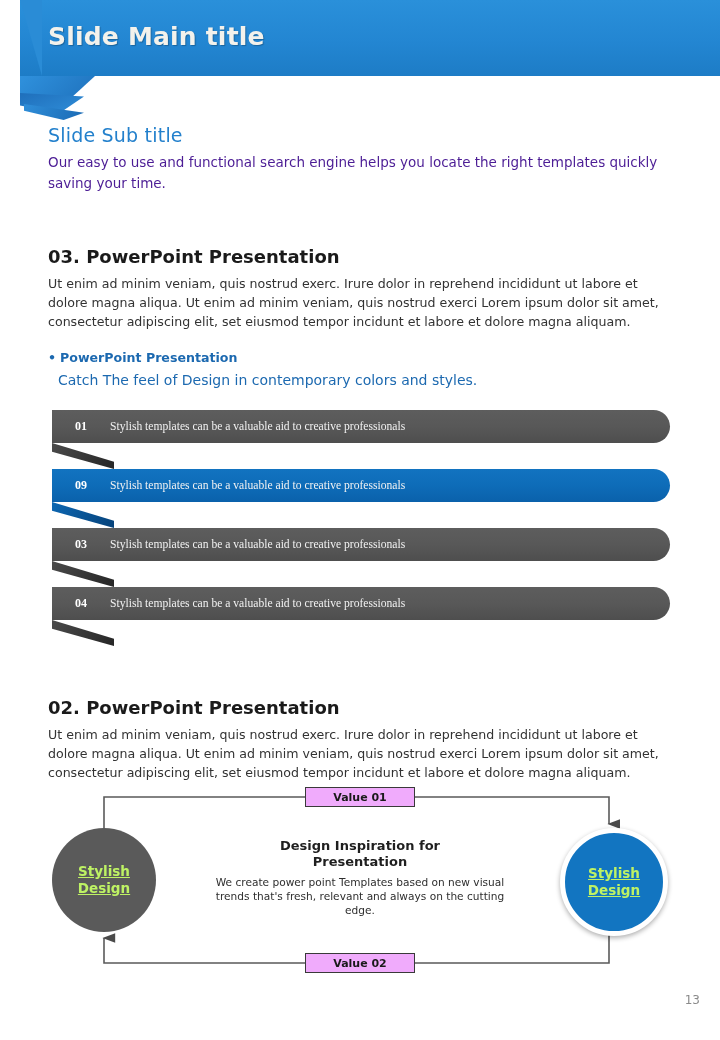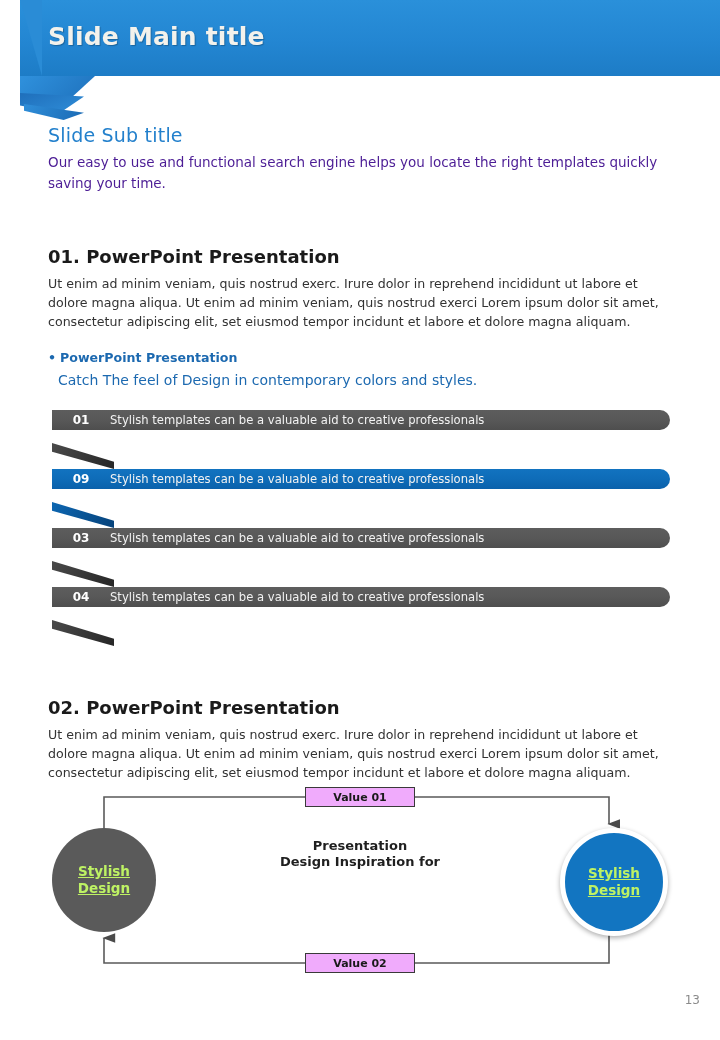--- a/index.html
+++ b/index.html
@@ -151,25 +151,26 @@
   }
   .bar-wrap {
     position: relative;
     height: 59px;
   }
   .bar {
     position: absolute;
     left: 0;
     top: 0;
     width: 618px;
-    height: 20px;
+    height: 33px;
     border-radius: 0 17px 17px 0;
     display: flex;
     align-items: center;
     z-index: 2;
+    font-family: Liberation Serif, serif;
   }
   .bar.grey {
     background: linear-gradient(180deg, #5d5d5d 0%, #585858 50%, #4e4e4e 100%);
   }
   .bar.blue {
     background: linear-gradient(180deg, #1273c0 0%, #0e6cb8 50%, #0a61ab 100%);
   }
   .bar-num {
     width: 58px;
     text-align: center;
@@ -310,21 +311,21 @@
   <div class="header-title">Slide Main title</div>
   <div class="fold-a"></div>
   <div class="fold-b"></div>
   <div class="fold-c"></div>
   <div class="fold-d"></div>
 </div>
 
 <div class="subtitle">Slide Sub title</div>
 <div class="intro">Our easy to use and functional search engine helps you locate the right templates quickly saving your time.</div>
 
-<div class="sec1-head">01. PowerPoint Presentation</div>
+<div class="sec1-head">03. PowerPoint Presentation</div>
 <div class="sec1-body">Ut enim ad minim veniam, quis nostrud exerc. Irure dolor in reprehend incididunt ut labore et dolore magna aliqua. Ut enim ad minim veniam, quis nostrud exerci  Lorem ipsum dolor sit amet, consectetur adipiscing elit, set eiusmod tempor incidunt et labore et dolore magna aliquam.</div>
 
 <div class="bullet-title">
   <span class="dot">•</span><span>PowerPoint Presentation</span>
 </div>
 <div class="bullet-sub">Catch The feel of Design in contemporary colors and styles.</div>
 
 <div class="bars">
 
   <div class="bar-wrap">
@@ -391,18 +392,19 @@
     <div>
       <div>Stylish</div>
       <div>Design</div>
     </div>
   </div>
 
   <div class="value-box top">Value 01</div>
   <div class="value-box bottom">Value 02</div>
 
   <div class="center-title">
+    <div>Design Inspiration for</div>
     <div>Presentation</div>
-    <div>Design Inspiration for</div>
-  </div>
+  </div>
+  <div class="center-body">We create power point Templates based on new visual trends that's fresh, relevant and always on the cutting edge.</div>
 </div>
 
 <div class="page-num">13</div>
 
 </body></html>

